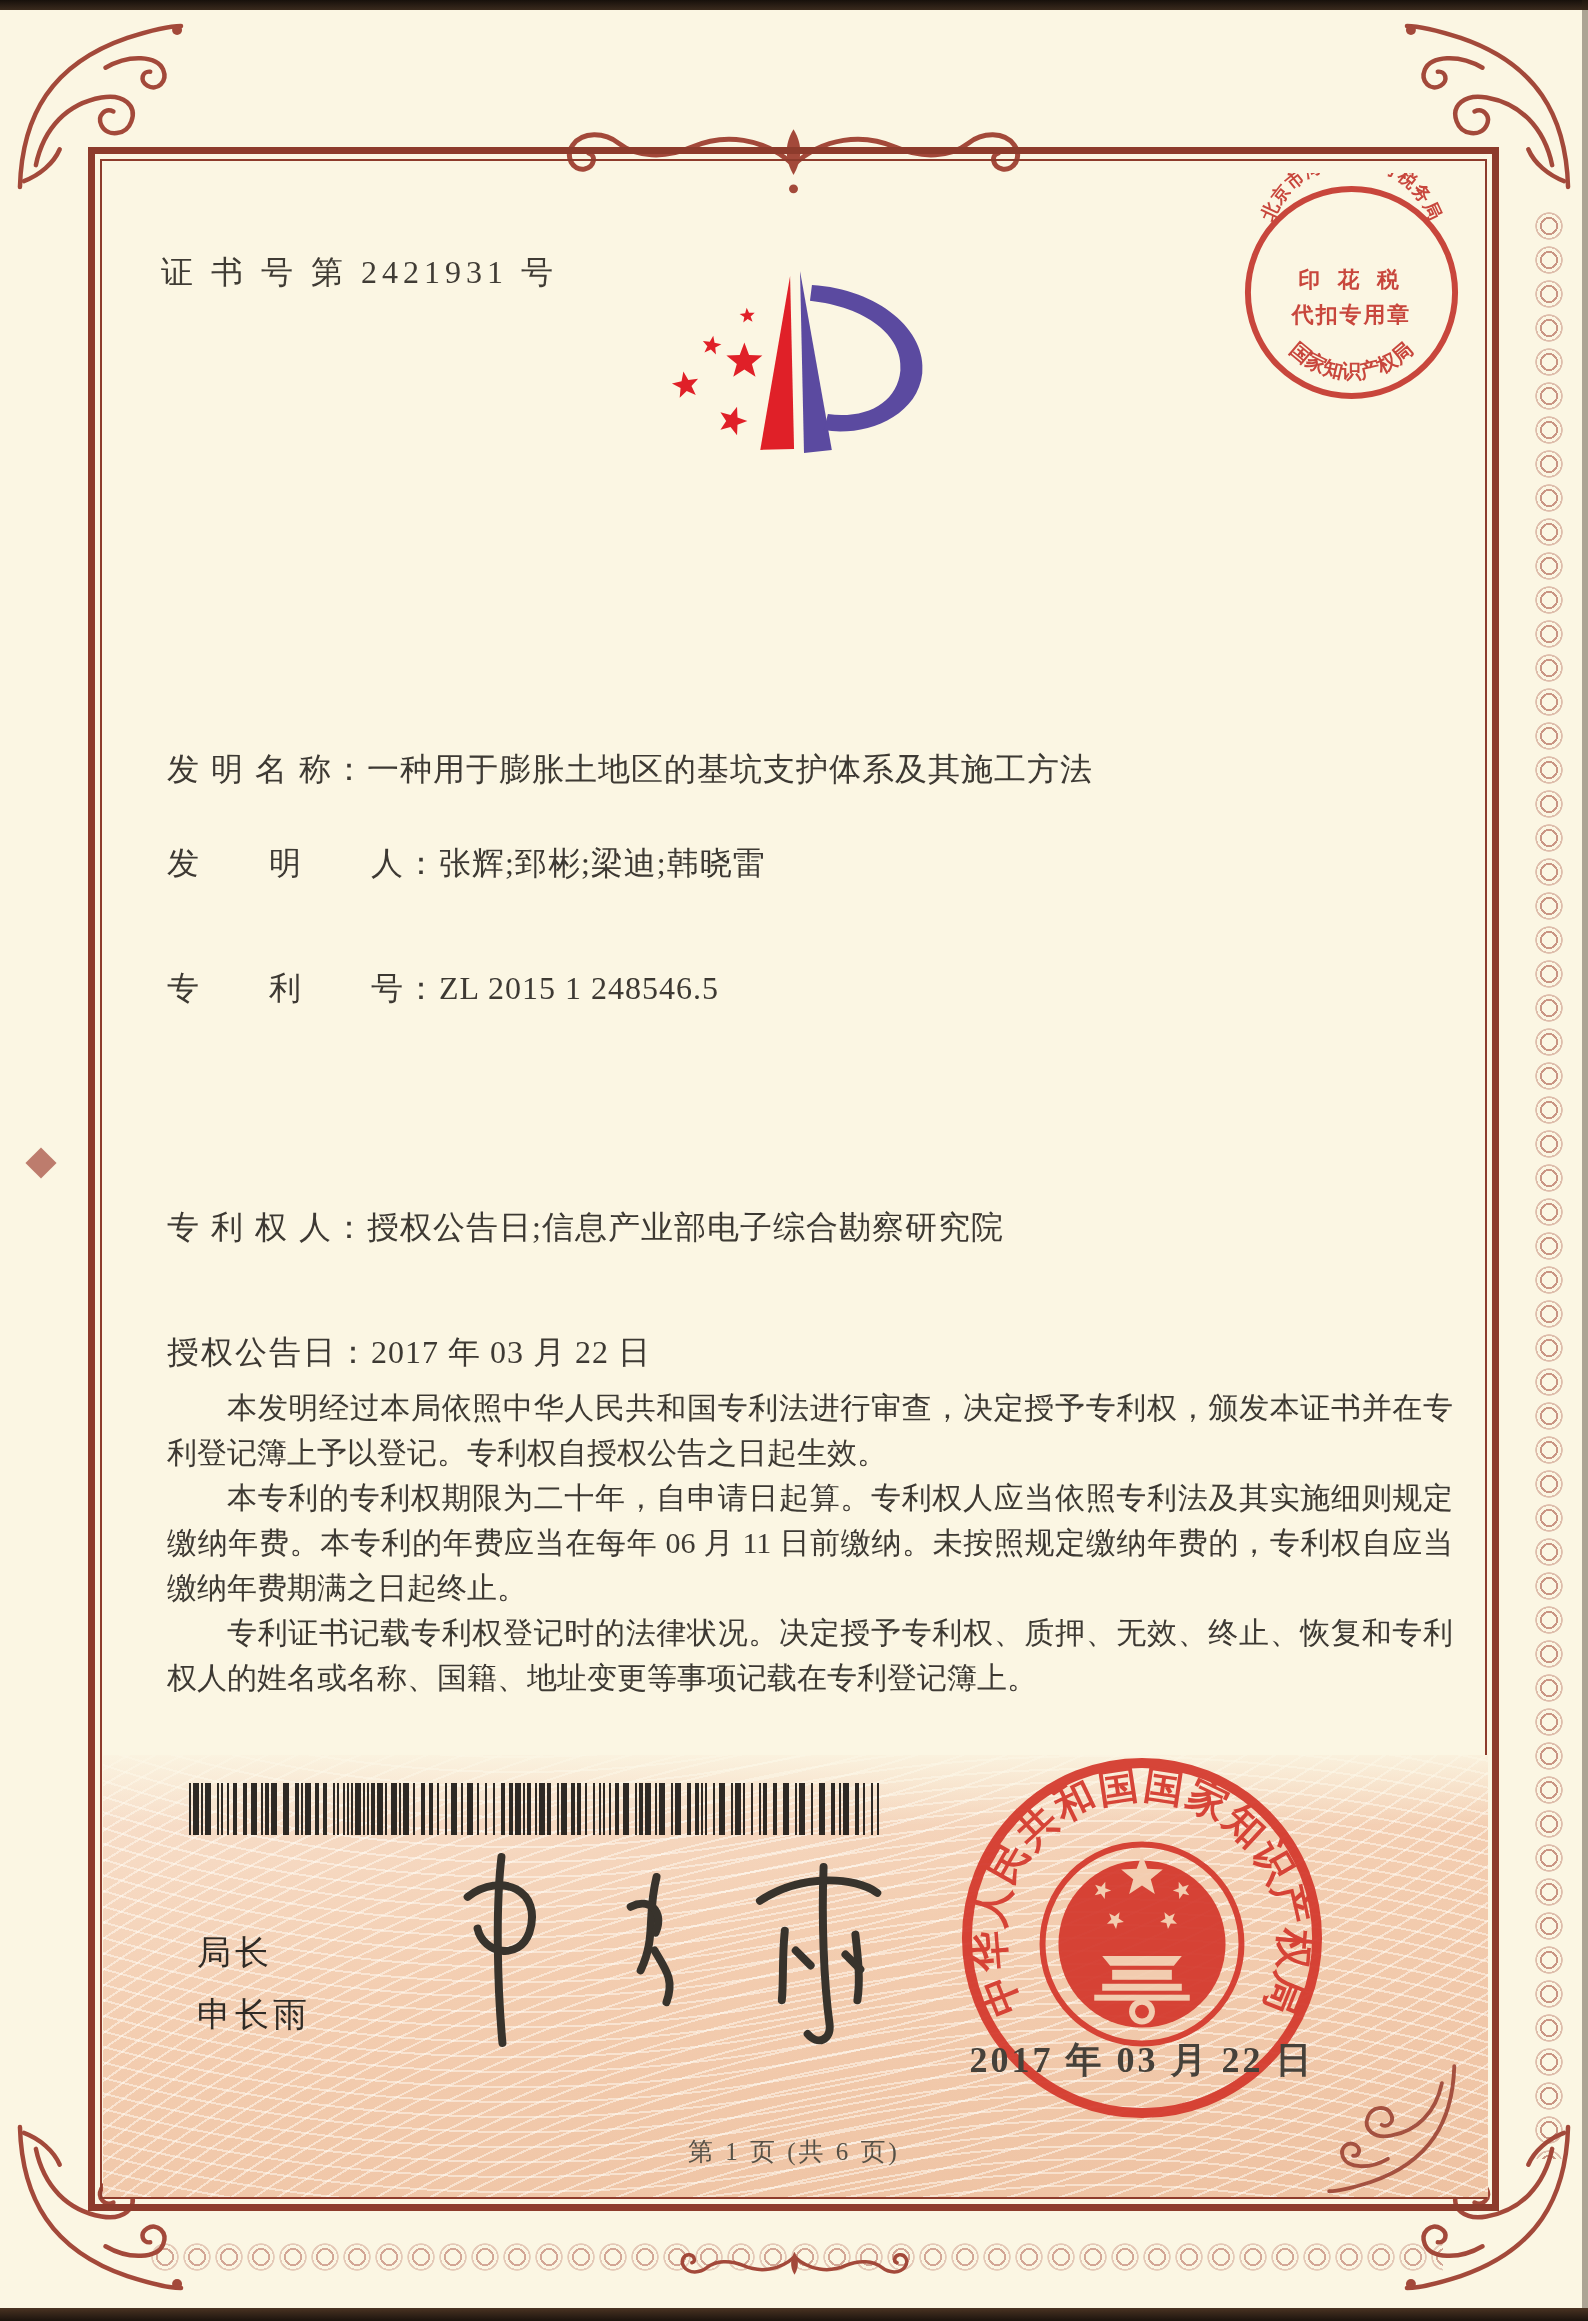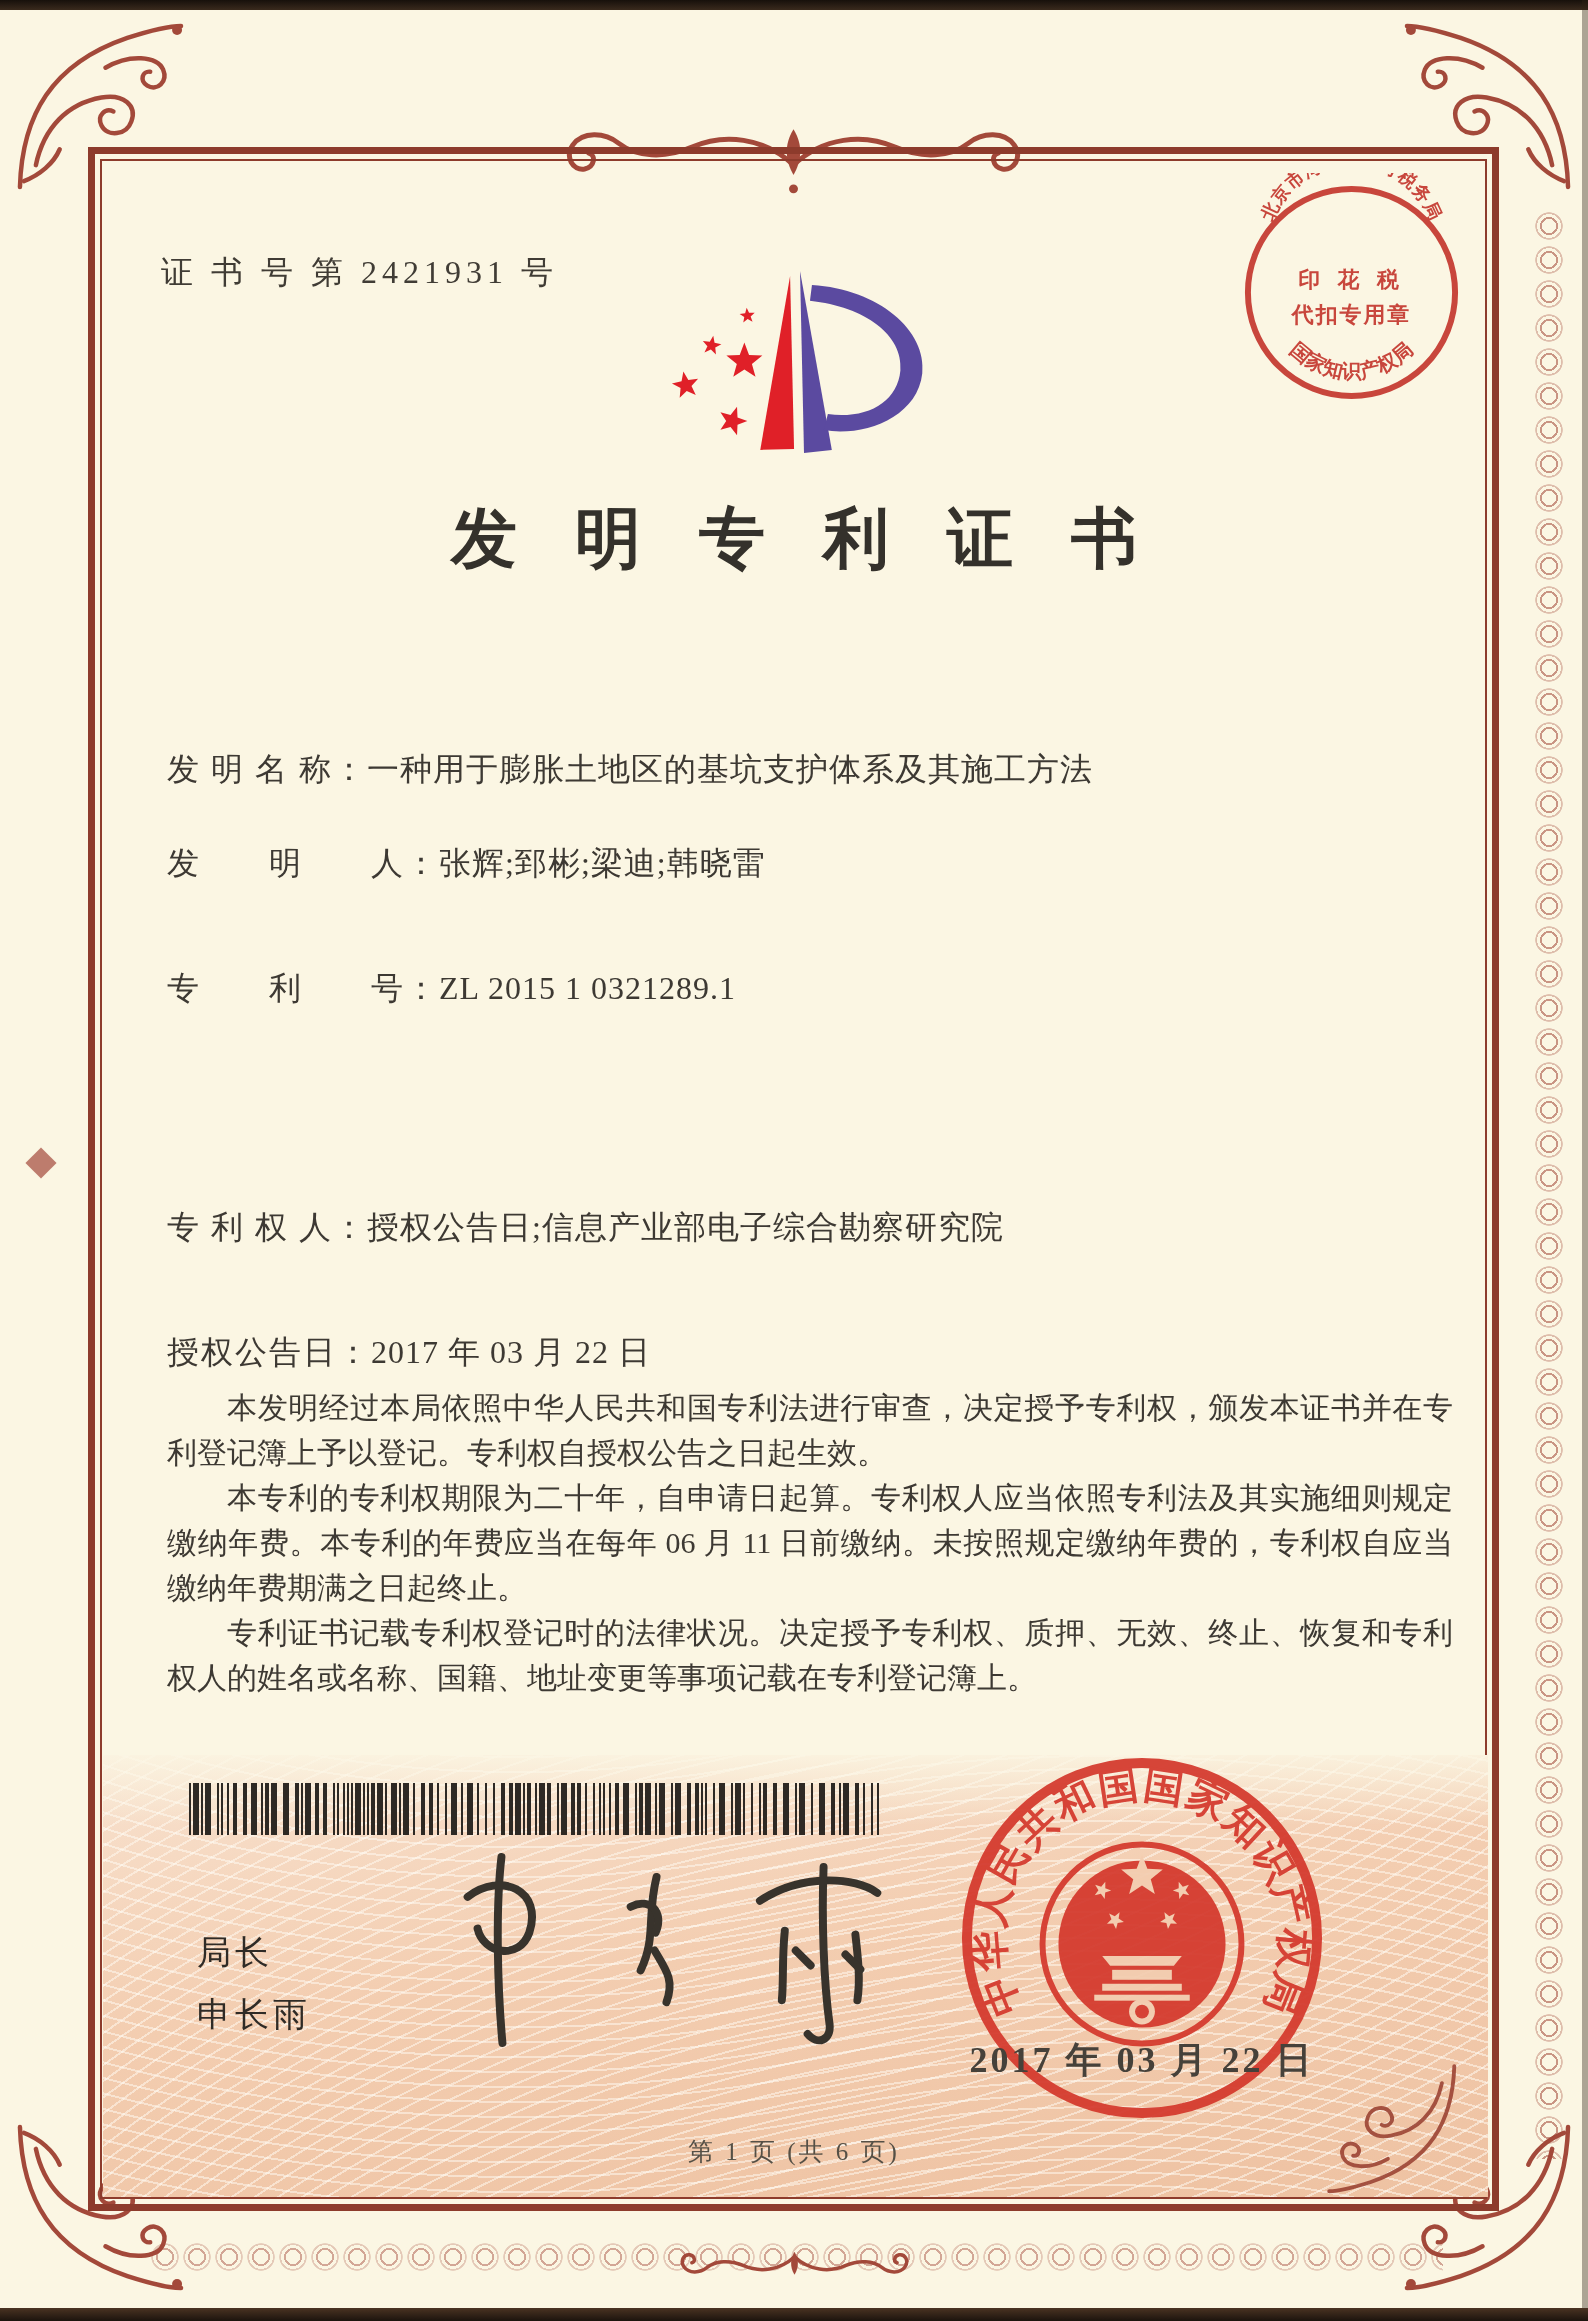--- a/index.html
+++ b/index.html
@@ -213,30 +213,29 @@
         <textPath href="#taxTop" startOffset="50%" text-anchor="middle">北京市海淀区地方税务局</textPath>
       </text>
       <text font-size="20" fill="#c8463c" font-weight="bold">
         <textPath href="#taxBot" startOffset="50%" text-anchor="middle">国家知识产权局</textPath>
       </text>
       <text x="120" y="114" font-size="22" fill="#c8463c" font-weight="bold" text-anchor="middle" letter-spacing="6">印 花 税</text>
       <text x="120" y="150" font-size="22" fill="#c8463c" font-weight="bold" text-anchor="middle" letter-spacing="2">代扣专用章</text>
     </svg>
   </div>
 
-  <div class="title">发明专利证书</div>
 
   <div class="field" style="top:748px">
     <span class="flabel">发 明 名 称：</span><span class="fvalue">一种用于膨胀土地区的基坑支护体系及其施工方法</span>
   </div>
   <div class="field" style="top:842px">
     <span class="flabel">发　　明　　人：</span><span class="fvalue">张辉;郅彬;梁迪;韩晓雷</span>
   </div>
   <div class="field" style="top:967px">
-    <span class="flabel">专　　利　　号：</span><span class="fvalue">ZL 2015 1 0321289.1</span>
+    <span class="flabel">专　　利　　号：</span><span class="fvalue">ZL 2015 1 248546.5</span>
   </div>
   <div class="field" style="top:1206px">
     <span class="flabel">专 利 权 人：</span><span class="fvalue">授权公告日;信息产业部电子综合勘察研究院</span>
   </div>
   <div class="field" style="top:1331px">
     <span class="flabel">授权公告日：</span><span class="fvalue">2017 年 03 月 22 日</span>
   </div>
 
   <div class="body-text">
     <p>本发明经过本局依照中华人民共和国专利法进行审查，决定授予专利权，颁发本证书并在专利登记簿上予以登记。专利权自授权公告之日起生效。</p>

